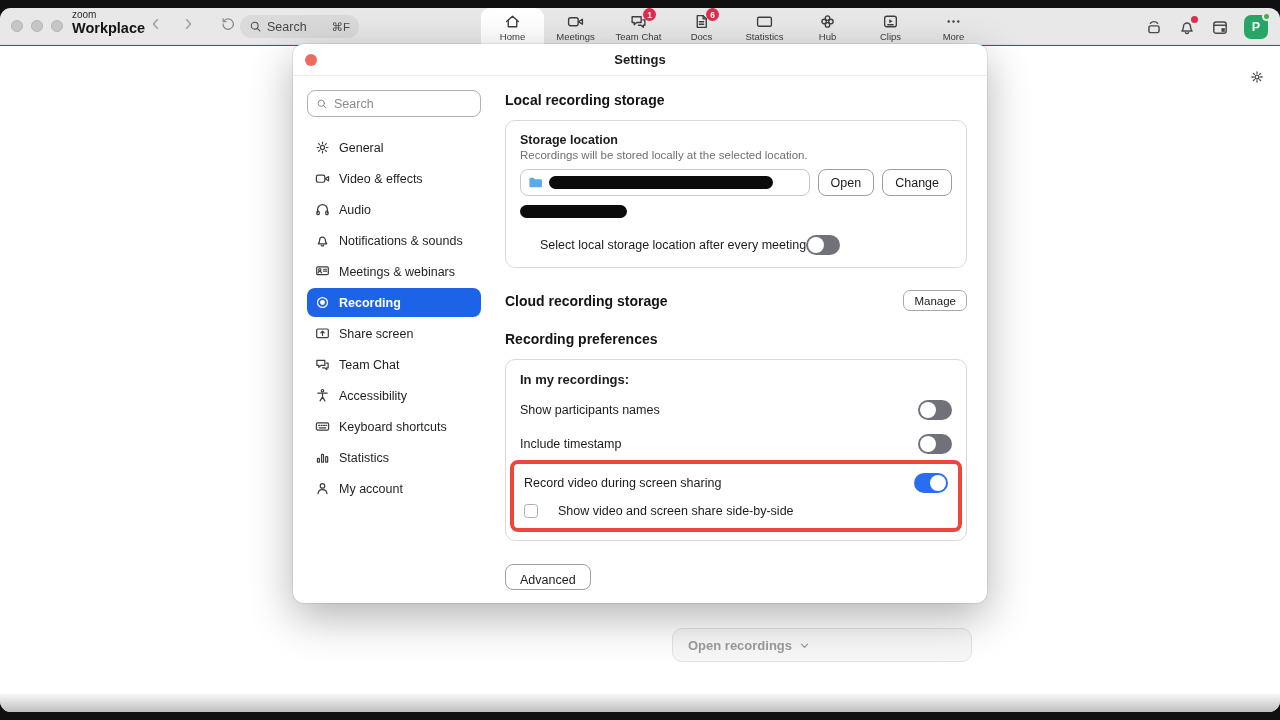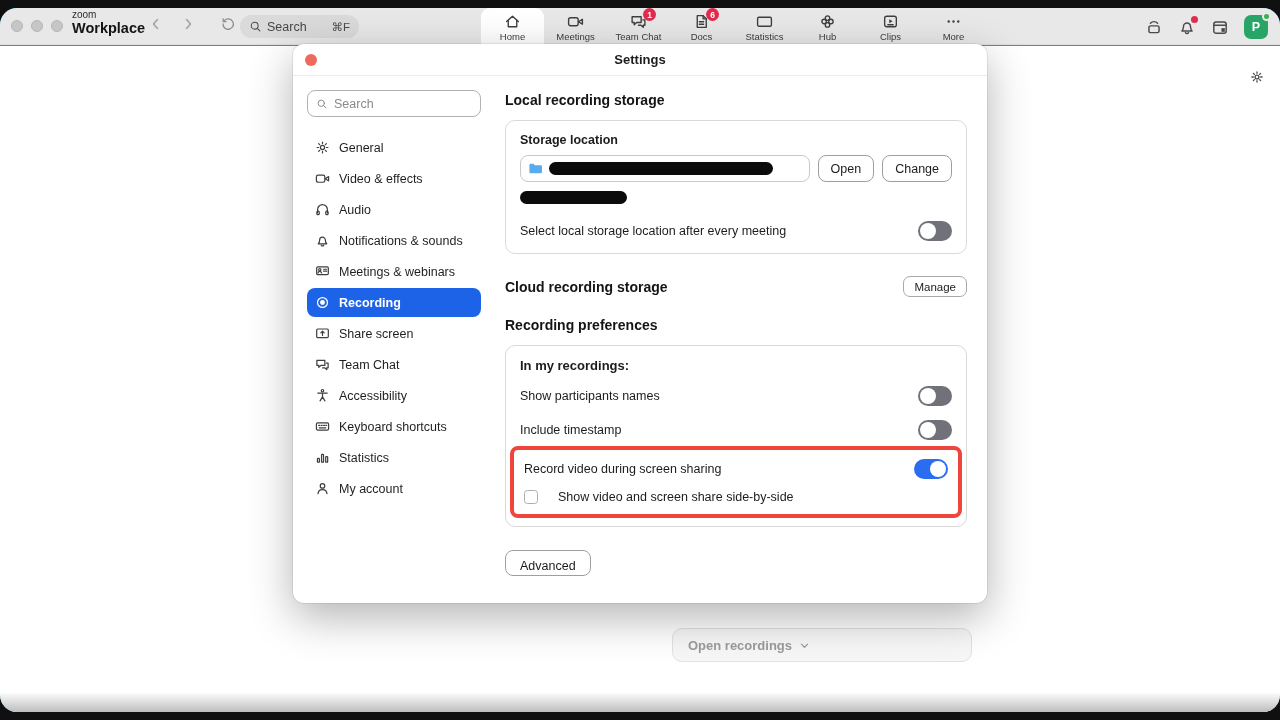--- a/index.html
+++ b/index.html
@@ -1,20 +1,20 @@
 <!DOCTYPE html>
 <html><head>
 <meta charset="utf-8">
 <style>
   * { margin:0; padding:0; box-sizing:border-box; }
   html,body { width:1280px; height:720px; overflow:hidden; background:#101010;
     font-family:"Liberation Sans", sans-serif; -webkit-font-smoothing:antialiased; }
 
   .window { position:absolute; left:0; top:8px; width:1280px; height:704px;
-    background:#0ea5e9; border-radius:17px; overflow:hidden; }
+    background:#0f766e; border-radius:11px; overflow:hidden; }
   .window::after { content:""; position:absolute; left:0; right:0; bottom:0; height:20px;
     background:linear-gradient(rgba(255,255,255,0), #bdbdbd); z-index:3; pointer-events:none; }
 
   
   .toolbar { position:absolute; left:0; top:0; width:100%; height:37px; background:#e9e8e8;
     border-bottom:1px solid #dddcdc; z-index:2; }
   .tl-group { position:absolute; left:11px; top:12px; display:flex; gap:8px; }
   .tl { width:12px; height:12px; border-radius:50%; background:#c7c6c6; border:1px solid #b6b5b5; }
   .logo { position:absolute; left:72px; top:2px; line-height:1.05; }
   .logo .small { font-size:10px; color:#2d2d2d; display:block; }
@@ -81,21 +81,21 @@
   .ctitle { font-size:12.5px; font-weight:700; color:#1c1c1c; }
   .csub { font-size:11.5px; color:#6f6f6f; margin-top:2px; }
   .pathrow { display:flex; gap:8px; margin-top:8px; align-items:center; }
   .pathfield { flex:1; height:27px; border:1px solid #c9c9c9; border-radius:8px; display:flex;
     align-items:center; gap:6px; padding:0 7px; }
   .redact { background:#0b0b0b; height:13px; border-radius:7px; }
   .redact.one { width:224px; }
   .redact.two { width:107px; margin:9px 0 0 0; }
   .btn { height:27px; padding:0 12px; border:1px solid #9f9f9f; border-radius:8px; background:#fff;
     font-size:12.5px; color:#1c1c1c; font-family:"Liberation Sans", sans-serif; cursor:pointer; }
-  .togglerow { display:flex; align-items:center; justify-content:space-between; margin-top:17px; }
+  .togglerow { display:flex; align-items:center; justify-content:flex-start; margin-top:17px;margin-left:20px; }
   .tlabel { font-size:12.5px; color:#1c1c1c; }
   .toggle { width:34px; height:20px; border-radius:10px; background:#71717a; position:relative;
     flex:none; cursor:pointer; }
   .toggle::after { content:""; position:absolute; top:2px; left:2px; width:16px; height:16px;
     border-radius:50%; background:#fff; }
   .toggle.on { background:#2a6df0; }
   .toggle.on::after { left:16px; }
 
   .cloudrow { display:flex; align-items:center; justify-content:space-between; margin-top:22px; }
   .managebtn { height:21px; padding:0 10px; border:1px solid #a8a8a8; border-radius:7px; background:#fff;
@@ -413,20 +413,21 @@
             </span>
           <span class="slabel">My account</span>
         </div>
       </div>
 
       <div class="content">
         <div class="h1">Local recording storage</div>
 
         <div class="card card1">
           <div class="ctitle">Storage location</div>
+          <div class="csub">Recordings will be stored locally at the selected location.</div>
           <div class="pathrow">
             <div class="pathfield">
               <span>
                 <svg width="15" height="15" viewBox="0 0 16 16" style="display:block">
                     <path fill="#5aabec" d="M1.5 4.4c0-.8.6-1.4 1.4-1.4h3l1.4 1.4h6.2c.8 0 1.4.6 1.4 1.4v5.8c0 .8-.6 1.4-1.4 1.4H2.9c-.8 0-1.4-.6-1.4-1.4z"></path>
                   </svg>
               </span>
               <span class="redact one"></span>
             </div>
             <button class="btn">Open</button>

